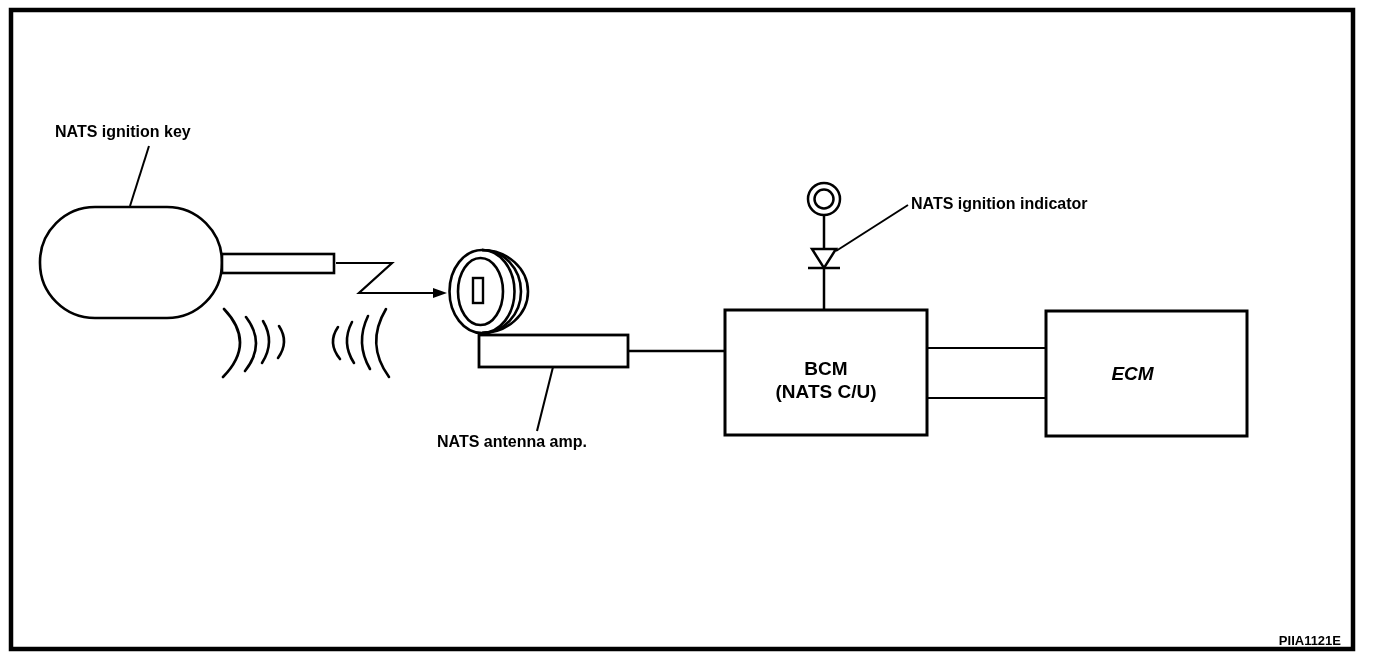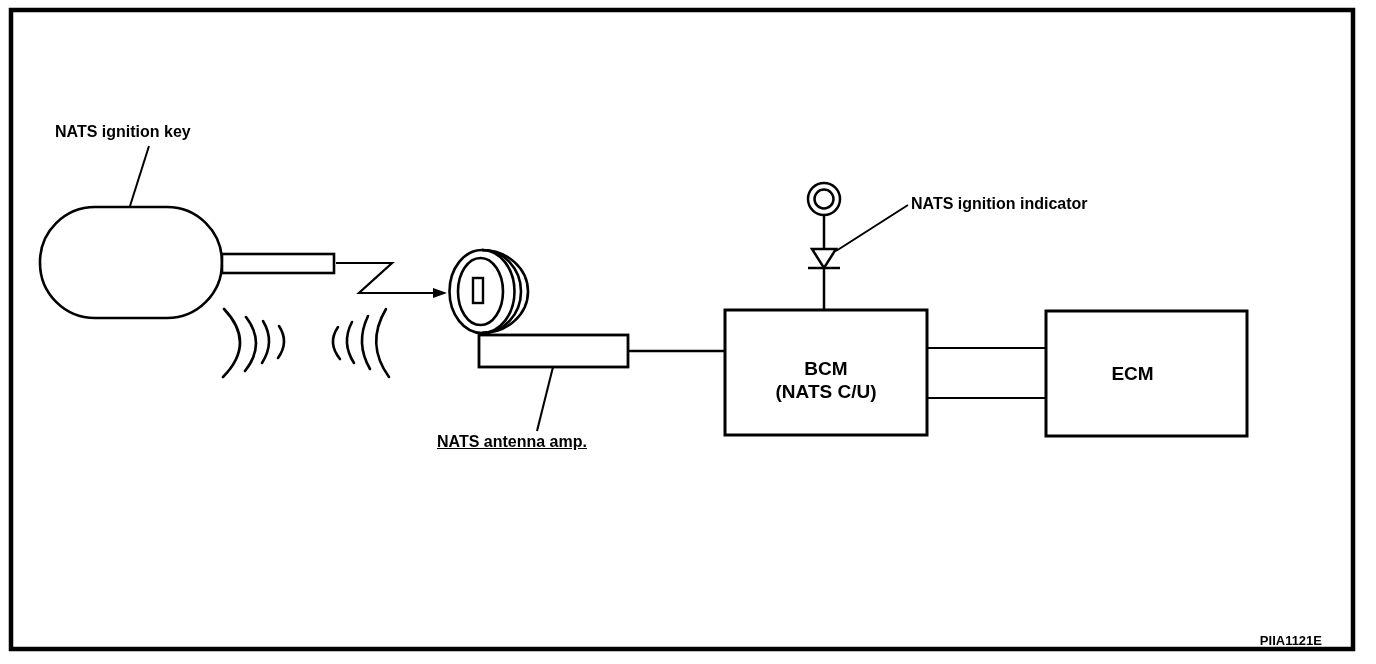--- a/index.html
+++ b/index.html
@@ -104,26 +104,26 @@
       <path d="M 812,249 L 836,249 L 824,268 Z" fill="#fff"></path>
       <line x1="808" y1="268" x2="840" y2="268"></line>
       <line x1="824" y1="268" x2="824" y2="310"></line>
     </g>
 
     <line x1="908" y1="205" x2="836" y2="251" stroke="#000" stroke-width="2"></line>
   </svg>
 
   <div class="label" style="left:55px; top:123px;">NATS ignition key</div>
 
-  <div class="label" style="left:437px; top:433px;text-decoration:underline;">NATS antenna amp.</div>
+  <div class="label" style="left:437px; top:433px;">NATS antenna amp.</div>
 
   <div class="label" style="left:911px; top:195px;">NATS ignition indicator</div>
 
   <div class="box-label" style="left:725px; top:310px; width:202px; height:139px;">
     <div>BCM</div>
     <div>(NATS C/U)</div>
   </div>
 
-  <div class="box-label" style="left:1046px; top:311px; width:173px; height:125px;">ECM</div>
+  <div class="box-label" style="left:1046px; top:311px; width:173px; height:125px;font-style:italic;">ECM</div>
 
-  <div class="code-label" style="right:54px; top:633px;">PIIA1121E</div>
+  <div class="code-label" style="right:35px; top:633px;">PIIA1121E</div>
 
 </div>
 
 </body></html>

